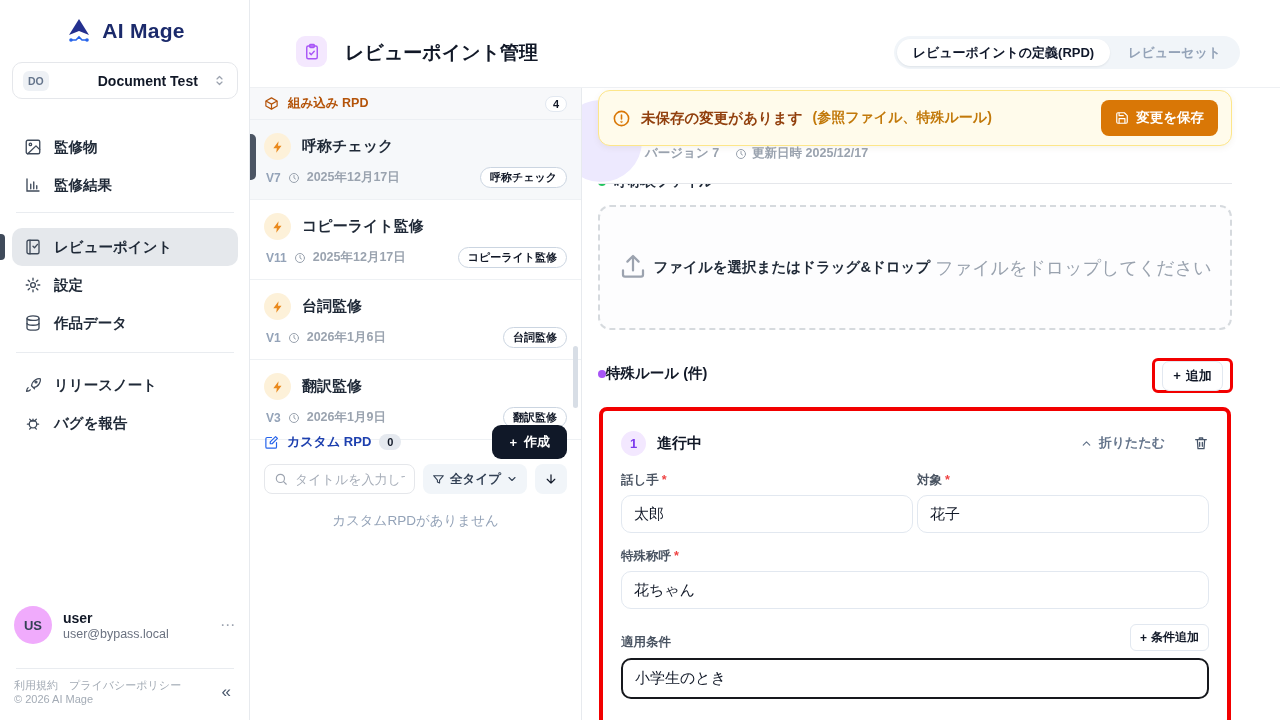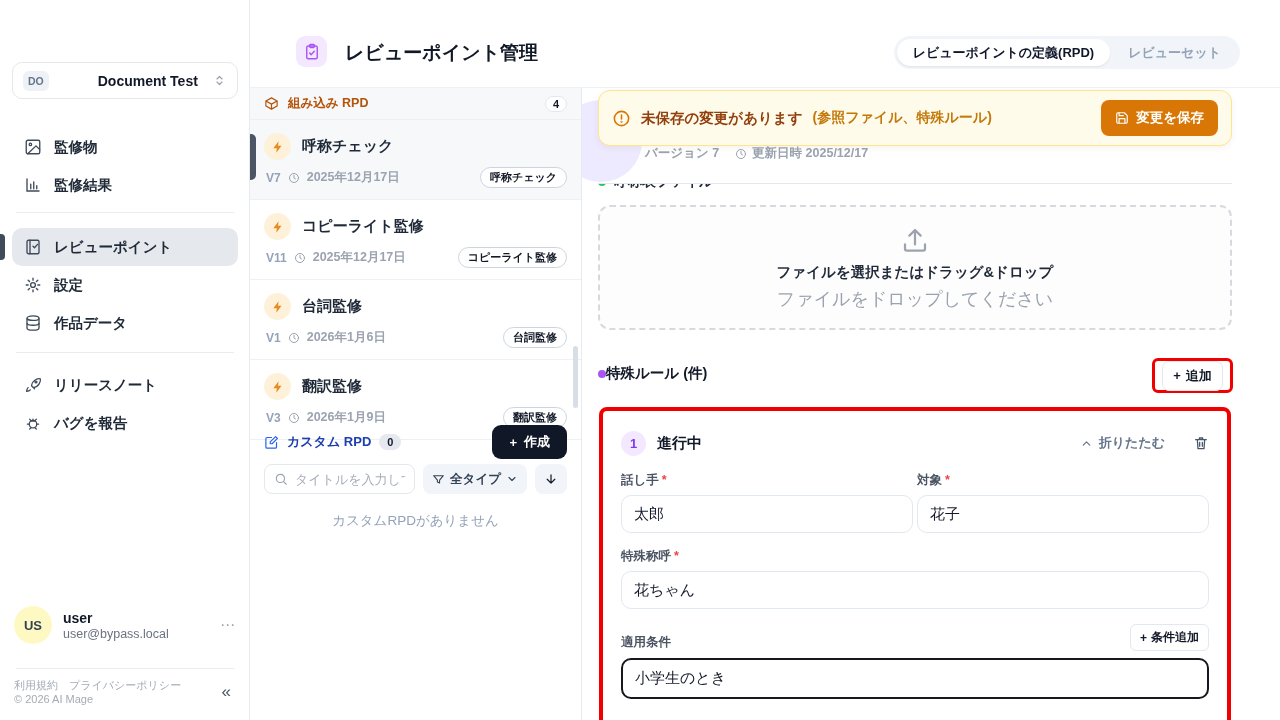--- a/index.html
+++ b/index.html
@@ -16,21 +16,21 @@
   .proj-name { font-size:14px; font-weight:600; color:#111827; flex:1;padding-left:40px; }
   .nav { position:absolute; left:12px; width:226px; display:flex; flex-direction:column; }
   .nav1 { top:128px; } .nav2 { top:228px; } .nav3 { top:366px; }
   .nav-item { height:38px; display:flex; align-items:center; gap:12px; padding:0 12px; border-radius:10px; font-size:14.5px; font-weight:700; color:#1f2937; cursor:pointer; }
   .nav-item .nicon { color:#3f4a5a; }
   .nav-item.active { background:#e5e8ec; }
   .active-pill { position:absolute; left:0; top:234px; width:5px; height:26px; background:#3f4a5a; border-radius:0 4px 4px 0; }
   .side-div { position:absolute; left:16px; width:218px; height:1px; background:#e9ecf0; }
   .div1 { top:212px; } .div2 { top:352px; } .div3 { top:668px; }
   .user-row { position:absolute; left:14px; top:606px; width:222px; display:flex; align-items:center; gap:11px; }
-  .avatar { width:38px; height:38px; border-radius:50%; background:#fef9c3; color:#334155; font-size:13px; font-weight:700; display:flex; align-items:center; justify-content:center; }
+  .avatar { width:38px; height:38px; border-radius:50%; background:#f0abfc; color:#334155; font-size:13px; font-weight:700; display:flex; align-items:center; justify-content:center; }
   .user-name { font-size:14px; font-weight:700; color:#111827; }
   .user-email { font-size:12.5px; color:#6b7280; margin-top:1px; }
   .more-btn { margin-left:auto; color:#9ca3af; font-size:15px; letter-spacing:1px; cursor:pointer; }
   .side-footer { position:absolute; left:14px; top:678px; font-size:11px; color:#a3abb5; line-height:14px; }
   .side-footer a { color:#a3abb5; text-decoration:none; margin-right:8px; cursor:pointer; }
   .collapse-btn { position:absolute; right:18px; top:682px; font-size:17px; color:#475569; cursor:pointer; }
 
   
   .topbar { position:absolute; left:250px; top:0; width:1030px; height:88px; background:#fff; border-bottom:1px solid #eef0f3; }
   .page-icon { position:absolute; left:46px; top:36px; width:31px; height:31px; background:#f4e8fe; border-radius:9px; display:flex; align-items:center; justify-content:center; color:#a855f7; }
@@ -78,21 +78,21 @@
   .banner-msg { font-size:14.5px; font-weight:700; color:#92400e; }
   .banner-detail { font-size:14px; font-weight:600; color:#c2790a; }
   .save-btn { margin-left:auto; background:#d97706; color:#fff; border:none; border-radius:8px; padding:9px 14px; font-size:13.5px; font-weight:700; display:flex; align-items:center; gap:7px; cursor:pointer; font-family:inherit; }
   .version-row { position:absolute; left:63px; top:57px; display:flex; align-items:center; gap:16px; color:#9aa3af; font-size:12.5px; font-weight:600; z-index:0; }
   .version-row .vgrp { display:flex; align-items:center; gap:5px; }
   .head-line { position:absolute; left:16px; top:95px; width:634px; height:1px; background:#e5e7eb; z-index:2; }
   .clipped-head { position:absolute; left:16px; top:96px; height:9px; overflow:hidden; width:200px; z-index:2; }
   .clipped-head .inner { display:flex; align-items:center; gap:8px; margin-top:-11px; font-size:14px; font-weight:700; color:#1f2937; }
   .dot { width:8px; height:8px; border-radius:50%; flex:none; }
   .dot-green { background:#22c55e; } .dot-purple { background:#a855f7; }
-  .dropzone { position:absolute; left:16px; top:117px; width:634px; height:125px; border:2px dashed #d6dade; border-radius:12px; background:#fdfdfe; display:flex; flex-direction:column; align-items:center; justify-content:center; gap:5px; cursor:pointer; }
+  .dropzone { position:absolute; left:16px; top:117px; width:634px; height:125px; border:2px dashed #d6dade; border-radius:12px; background:#fdfdfe; display:flex; flex-direction:row; align-items:center; justify-content:center; gap:5px; cursor:pointer; }
   .drop-icon { color:#9ca3af; margin-bottom:3px; }
   .drop-main { font-size:14.5px; font-weight:700; color:#1f2937; }
   .drop-sub { font-size:18px; color:#9aa3af; }
   .rules-row { position:absolute; left:16px; top:276px; display:flex; align-items:center; }
   .rules-title { font-size:14.5px; font-weight:700; color:#111827; }
   .red-box { border:3px solid #f20000; }
   .add-annot { position:absolute; left:570px; top:270px; width:81px; height:35px; border-radius:6px; display:flex; align-items:center; justify-content:center; z-index:4; }
   .add-btn { background:#fff; border:1px solid #e2e8f0; border-radius:7px; padding:5px 10px; font-size:13px; font-weight:600; color:#111827; display:flex; align-items:center; gap:5px; cursor:pointer; font-family:inherit; }
   .rule-card { position:absolute; left:17px; top:319px; width:632px; height:320px; border:4px solid #f20000; border-radius:8px; background:#fff; z-index:2; padding:18px 18px; }
   .rule-head { display:flex; align-items:center; gap:11px; height:28px; }
@@ -106,20 +106,33 @@
   .two-col { display:grid; grid-template-columns:1fr 1fr; gap:4px; }
   .cond-row { display:flex; align-items:flex-end; justify-content:space-between; margin:15px 0 7px; }
   .cond-row .f-label { margin:0; }
   .mini-btn { background:#fff; border:1px solid #e2e8f0; border-radius:6px; padding:4px 9px; font-size:12px; font-weight:600; color:#111827; display:flex; align-items:center; gap:4px; cursor:pointer; font-family:inherit; }
   .f-input.focused { border:2px solid #16181d; height:41px; }
 </style>
 </head>
 <body>
 
 <div class="sidebar">
+  <div class="logo">
+    <span>
+      <svg width="30" height="30" viewBox="0 0 30 30">
+        <path d="M15 3 L25 19 L15 15 L5 19 Z" fill="#24308f"></path>
+        <g stroke="#2563eb" stroke-width="1.6" fill="none">
+          <path d="M7 24h5l3-3 3 3h5"></path>
+        </g>
+        <circle cx="7" cy="24" r="1.8" fill="#2563eb"></circle>
+        <circle cx="23" cy="24" r="1.8" fill="#2563eb"></circle>
+      </svg>
+    </span>
+    <span class="logo-text">AI Mage</span>
+  </div>
 
   <div class="proj-select">
     <span class="do-badge">DO</span>
     <span class="proj-name">Document Test</span>
     <span>
       <svg width="15" height="15" viewBox="0 0 24 24" fill="none" stroke="#9ca3af" stroke-width="2" stroke-linecap="round" stroke-linejoin="round">
           <path d="M8 9.5 12 5.5l4 4"></path>
           <path d="M8 14.5l4 4 4-4"></path>
         </svg>
     </span>

